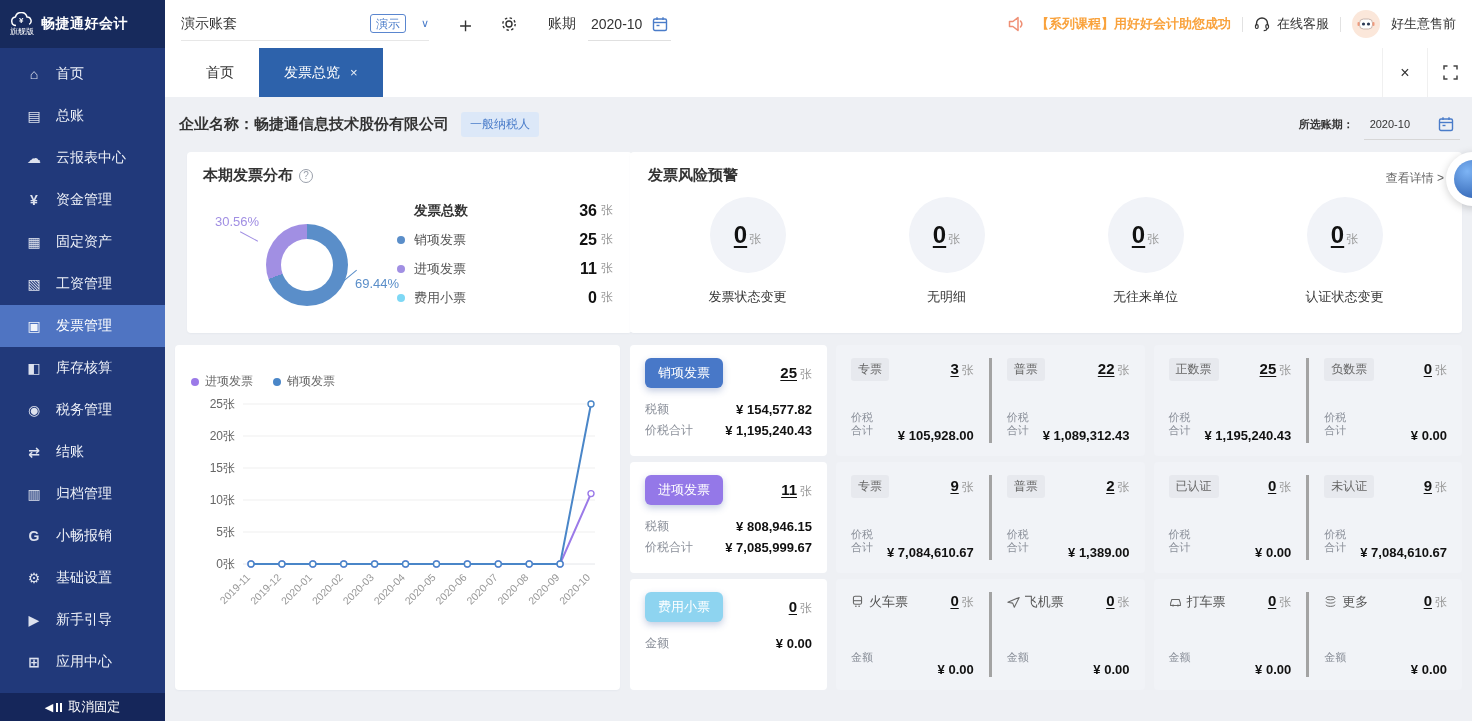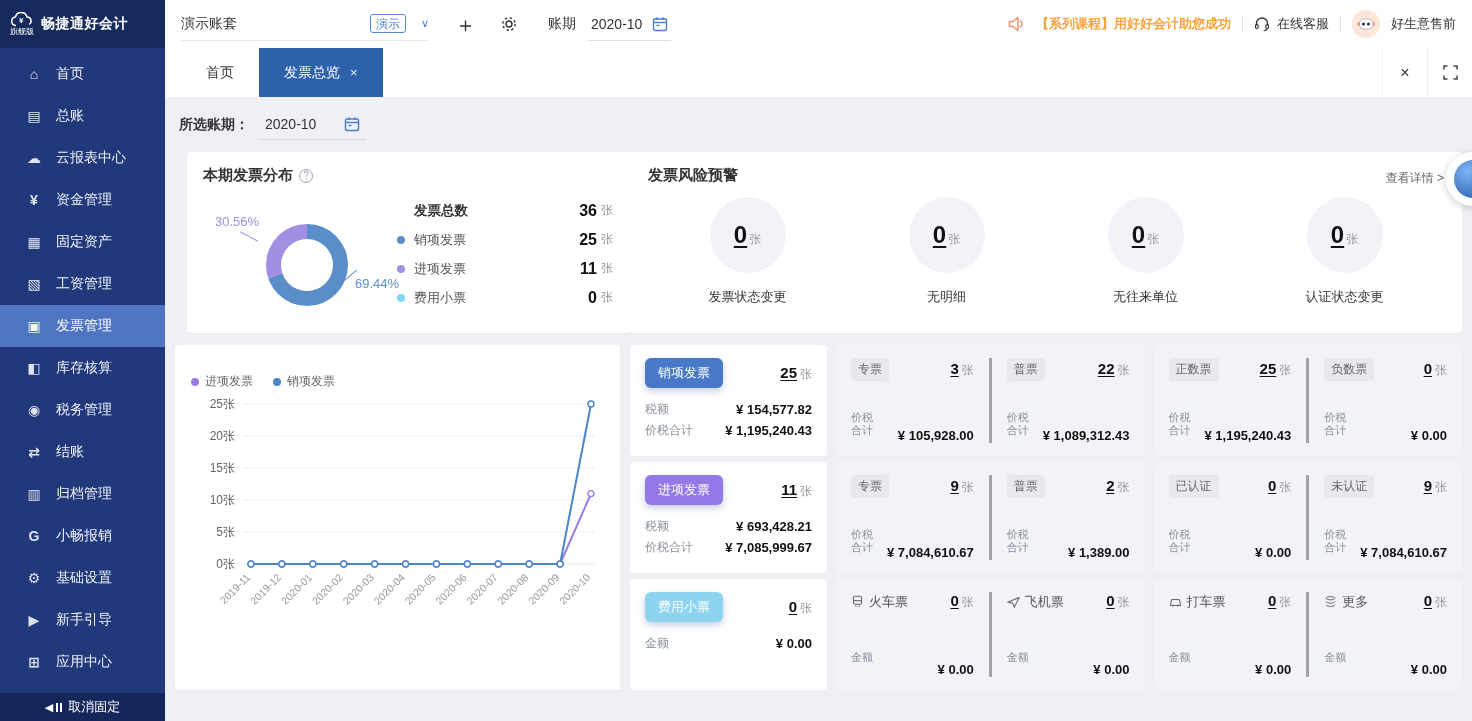--- a/index.html
+++ b/index.html
@@ -46,21 +46,21 @@
   .tab { display:flex; align-items:center; padding:0 25px; font-size:14px; cursor:pointer; }
   .tab.active { background:#2d62ab; color:#fff; gap:10px; }
   .tab-close { font-size:13px; opacity:.9; cursor:pointer; }
   .tab-tools { margin-left:auto; display:flex; }
   .tab-tool { width:45px; display:flex; align-items:center; justify-content:center; border-left:1px solid #f0f0f0; cursor:pointer; color:#333; font-size:16px; }
   
   .content { position:absolute; left:0; top:97px; width:1307px; height:624px; }
   .company-row { height:55px; display:flex; align-items:center; justify-content:space-between; padding:0 12px 0 14px; }
   .company-left { display:flex; align-items:center; font-size:15px; font-weight:bold; color:#333; }
   .vat-badge { margin-left:12px; background:#dce8f8; color:#4a7cc9; font-size:12px; font-weight:normal; padding:4px 9px; border-radius:3px; }
-  .company-right { display:flex; align-items:center; font-size:14px; font-weight:bold; }
+  .company-right { display:flex; align-items:center; font-size:11px; font-weight:bold; }
   .sel-period { display:flex; align-items:center; gap:28px; border-bottom:1px solid #d7d7d7; padding:7px 6px; margin-left:10px; font-weight:normal; cursor:pointer; }
   .card { position:absolute; background:#fff; border-radius:4px; box-shadow:0 1px 2px rgba(30,50,90,.04); }
   .card-title { font-size:15px; font-weight:bold; color:#333; }
   
   .card-dist { left:22px; top:55px; width:445px; height:181px; padding:14px 16px; }
   .help-q { display:inline-flex; width:14px; height:14px; border:1px solid #9aa0ab; border-radius:50%; color:#9aa0ab; font-size:10px; align-items:center; justify-content:center; font-weight:normal; margin-left:6px; vertical-align:1px; }
   .donut { position:absolute; left:79px; top:72px; width:82px; height:82px; border-radius:50%; }
   .donut::after { content:""; position:absolute; inset:15px; background:#fff; border-radius:50%; }
   .pct { position:absolute; font-size:13px; }
   .pct-purple { left:28px; top:62px; color:#a18fe3; }
@@ -284,20 +284,25 @@
         <svg width="15" height="15" viewBox="0 0 15 15">
             <path d="M1 4.5V1h3.5M10.5 1H14v3.5M14 10.5V14h-3.5M4.5 14H1v-3.5" fill="none" stroke="#444" stroke-width="1.5"></path>
           </svg>
       </div>
     </div>
   </div>
 
   <div class="content">
 
     <div class="company-row">
+      <div class="company-left">
+        <span>企业名称：</span>
+        <span>畅捷通信息技术股份有限公司</span>
+        <span class="vat-badge">一般纳税人</span>
+      </div>
       <div class="company-right">
         <span>所选账期：</span>
         <span class="sel-period">
           <span>2020-10</span>
           <span>
             <svg width="16" height="16" viewBox="0 0 16 16">
                 <rect x="1.5" y="3" width="13" height="11.5" rx="1.5" fill="none" stroke="#4a7cc9" stroke-width="1.4"></rect>
                 <line x1="1.5" y1="6.5" x2="14.5" y2="6.5" stroke="#4a7cc9" stroke-width="1.4"></line>
                 <line x1="5" y1="1.3" x2="5" y2="4" stroke="#4a7cc9" stroke-width="1.4"></line>
                 <line x1="11" y1="1.3" x2="11" y2="4" stroke="#4a7cc9" stroke-width="1.4"></line>
@@ -514,21 +519,21 @@
         </div>
         <div class="inv-row">
           <div class="inv-card">
             <div class="inv-head">
               <span class="inv-badge" style="background: rgb(148, 120, 232);">进项发票</span>
               <span><span class="cnt-num">11</span><span class="cnt-unit">张</span></span>
             </div>
             <div class="inv-stats">
               <div class="stat-row">
                 <span class="stat-label">税额</span>
-                <span class="stat-val">¥ 693,428.21</span>
+                <span class="stat-val">¥ 808,946.15</span>
               </div>
               <div class="stat-row">
                 <span class="stat-label">价税合计</span>
                 <span class="stat-val">¥ 7,085,999.67</span>
               </div>
             </div>
           </div>
           <div class="inv-panel">
             <div class="panel-cell">
               <div class="cell-top">

